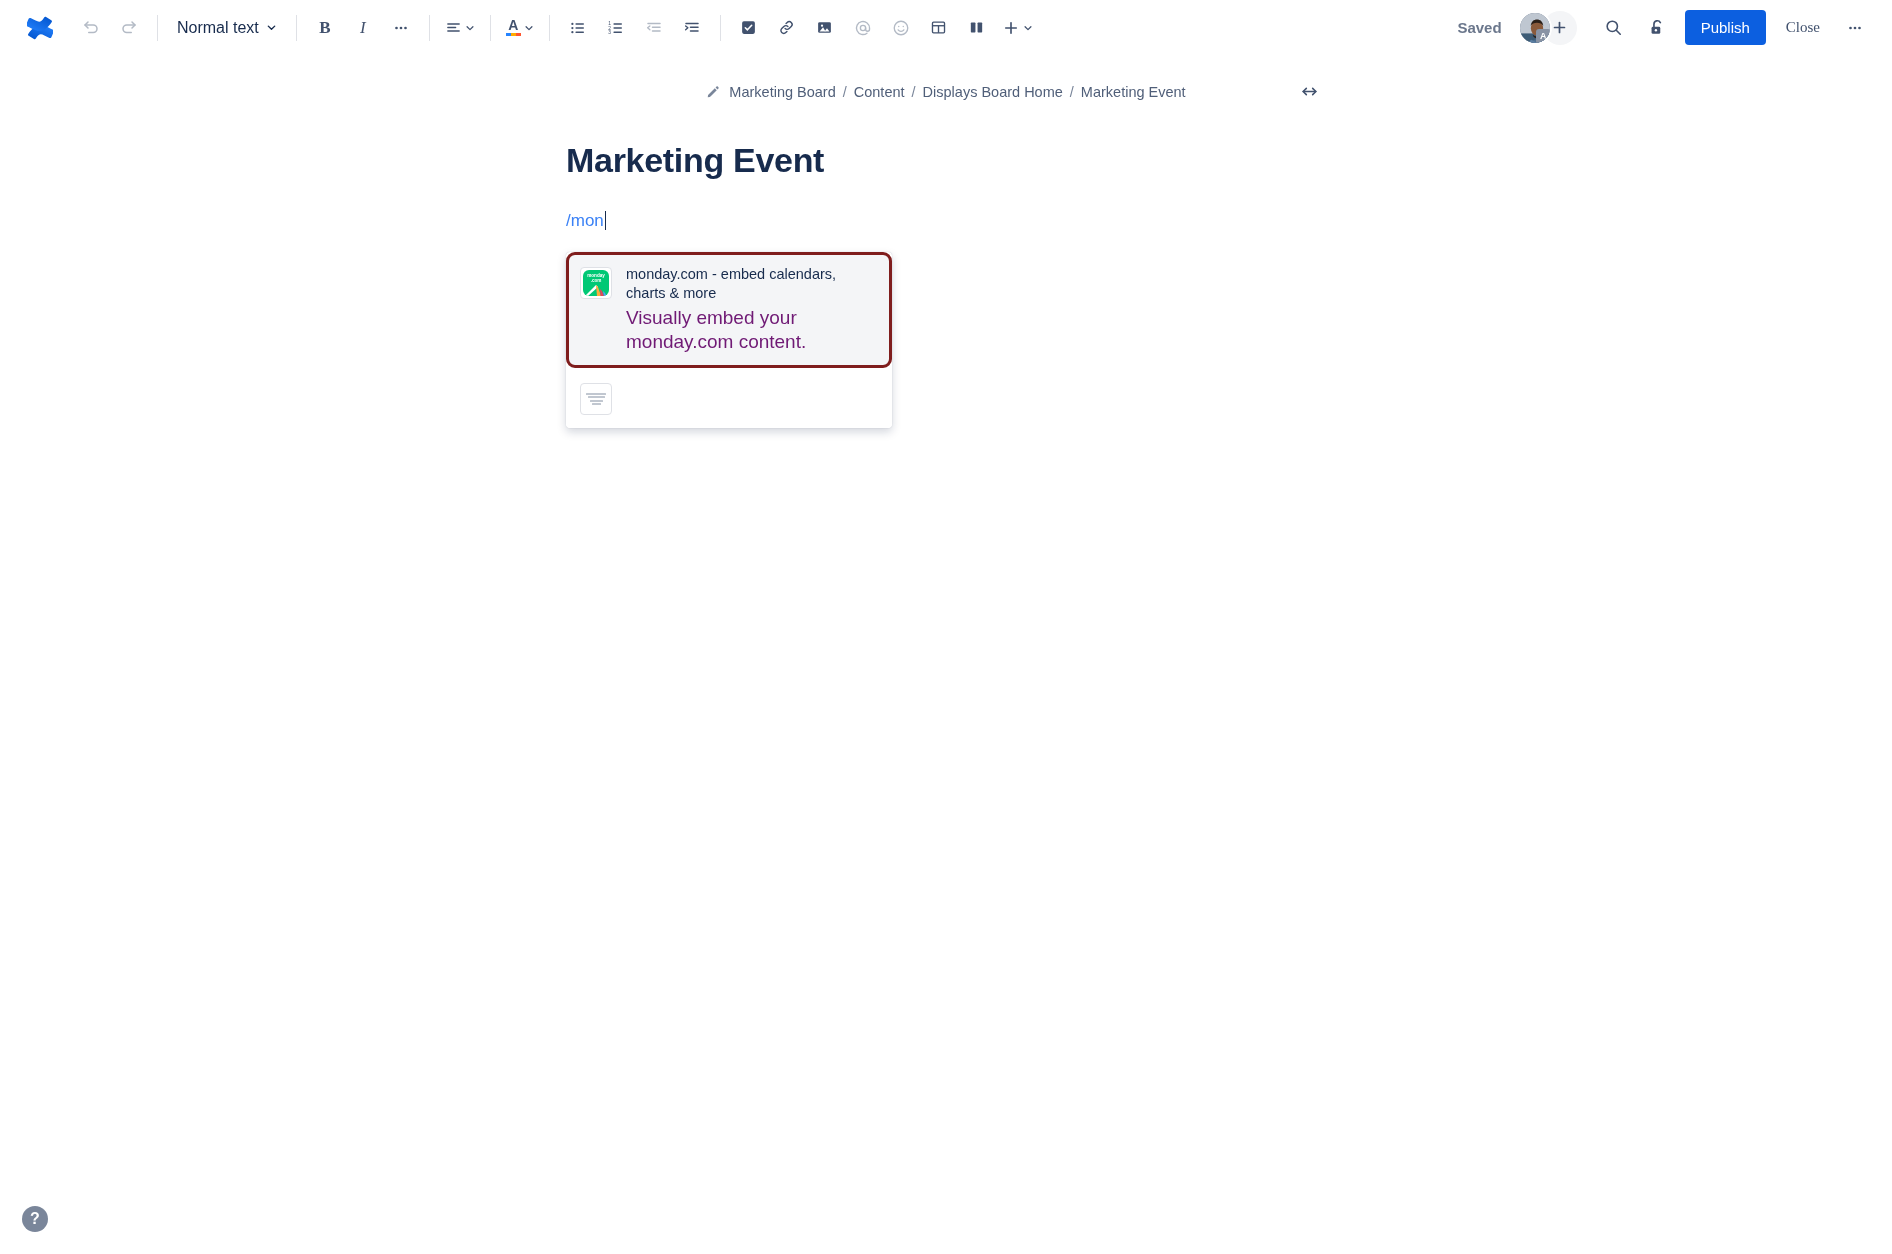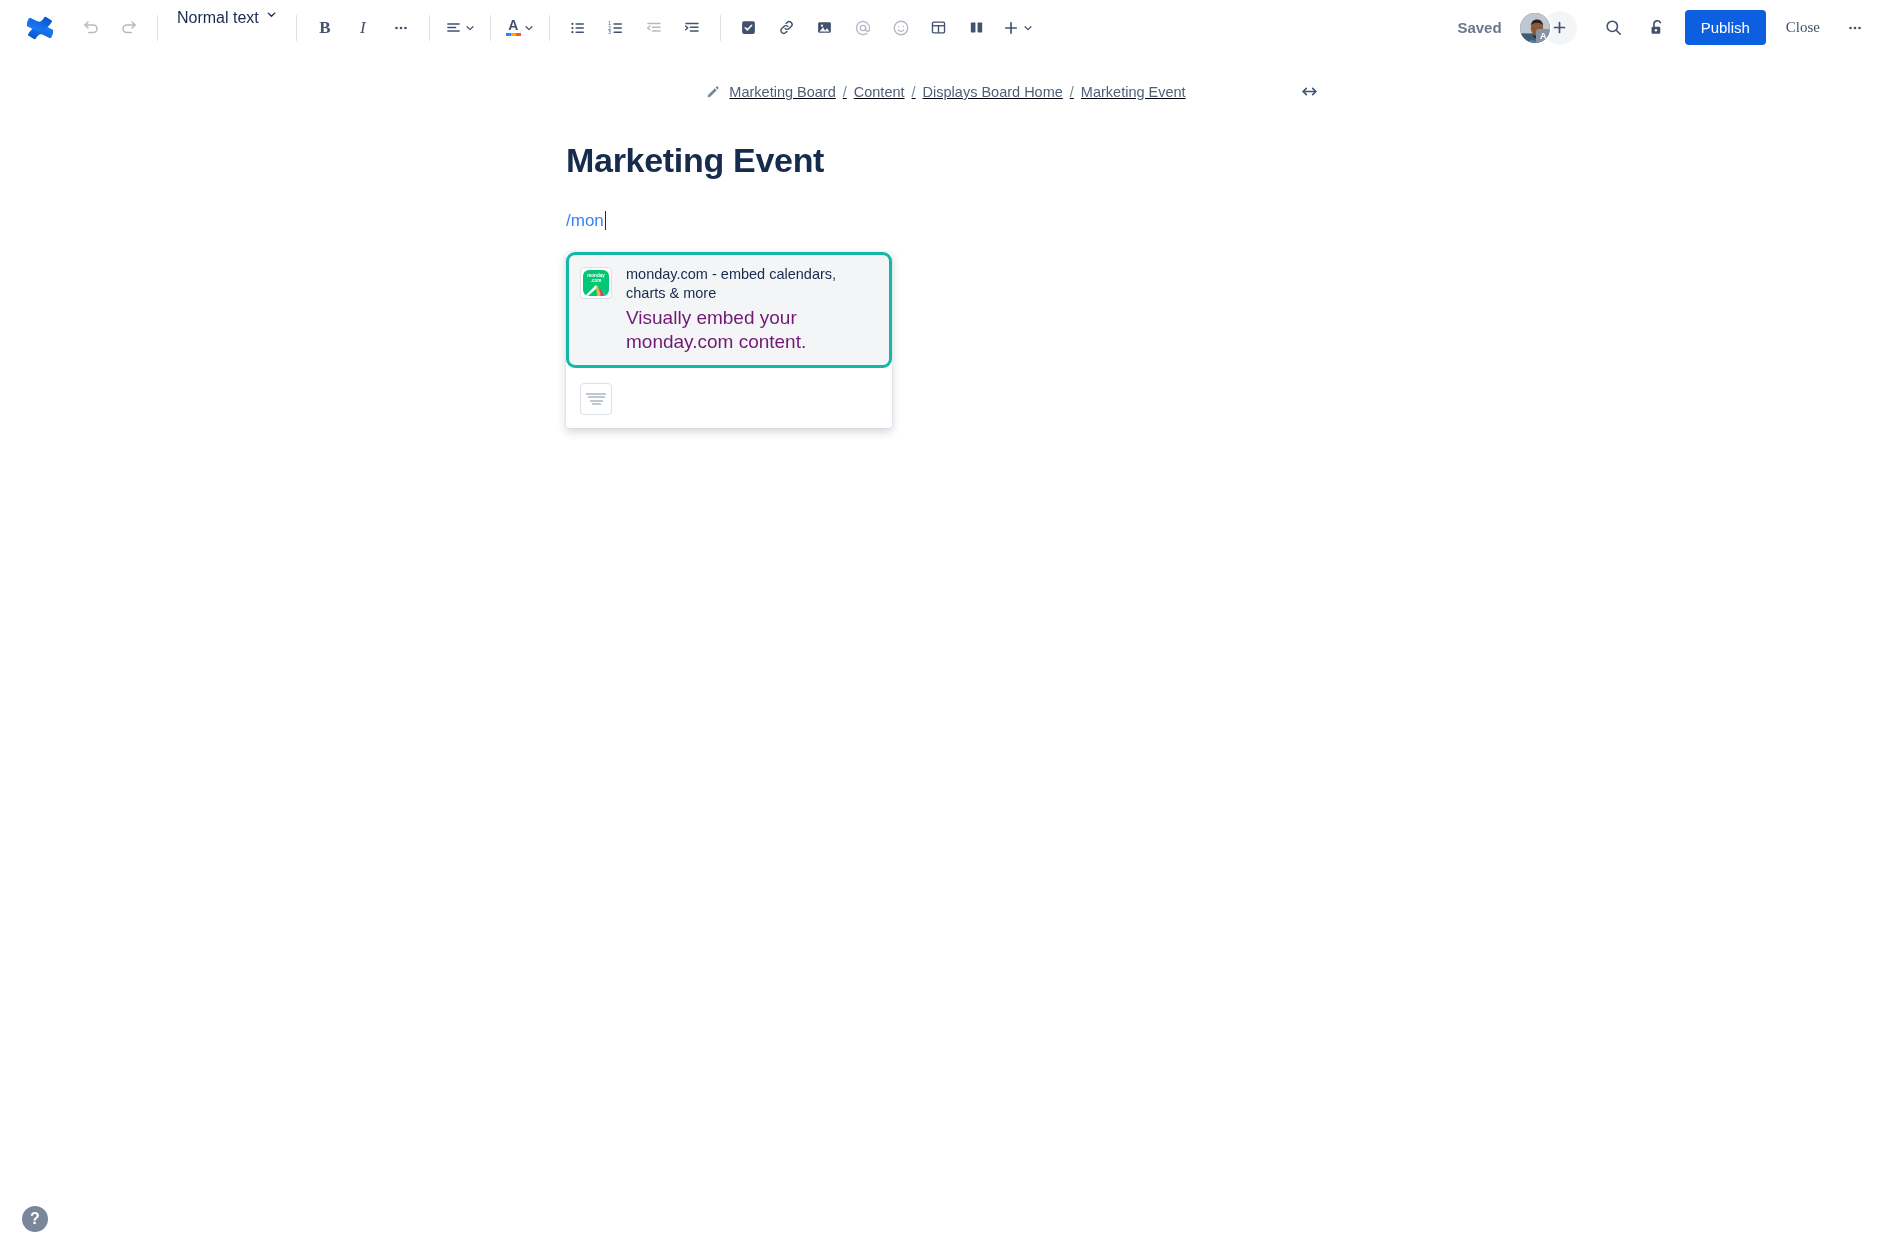--- a/index.html
+++ b/index.html
@@ -44,21 +44,21 @@
   }
   .tb-btn.disabled { color: #B3BAC5; }
 
   .divider {
     width: 1px; height: 26px;
     background: #DFE1E6;
     margin: 0 9px;
   }
 
   .blockstyle {
-    display: flex; gap: 7px;
+    display: flex; align-items: center; gap: 7px;
     height: 38px; padding: 0 10px;
     border-radius: 4px; cursor: pointer;
     font-size: 16px; color: #172B4D;
     white-space: nowrap;
   }
 
   .saved-label {
     font-size: 15px;
     color: #6B778C;
     margin-right: 16px;
@@ -127,21 +127,20 @@
     font-family: Liberation Serif, serif;
   }
 
   
   .breadcrumb-row {
     position: absolute;
     top: 84px; left: 0; width: 1892px;
     display: flex;
     align-items: center;
     justify-content: center;
-    text-decoration: underline;
   }
   .breadcrumb {
     display: flex; align-items: center;
     font-size: 14.5px;
     color: #505F79;
     gap: 7px;
   }
   .bc-pencil { color: #7A869A; display: flex; align-items: center; margin-right: 2px; }
   .bc-link { color: #505F79; cursor: pointer; white-space: nowrap; }
   .bc-sep { color: #7A869A; }
@@ -199,21 +198,21 @@
     display: flex;
     align-items: flex-start;
     gap: 14px;
     padding: 13px 14px;
     cursor: pointer;
     background: #fff;
     border-radius: 4px;
   }
   .popup-item.selected {
     background: #F4F5F7;
-    border: 3px solid #14b8a6;
+    border: 3px solid #7f1d1d;
     border-radius: 9px;
     padding: 10px 11px;
   }
 
   .item-thumb {
     width: 32px; height: 32px;
     border-radius: 4px;
     border: 1px solid #DFE1E6;
     background: #fff;
     flex: 0 0 32px;

